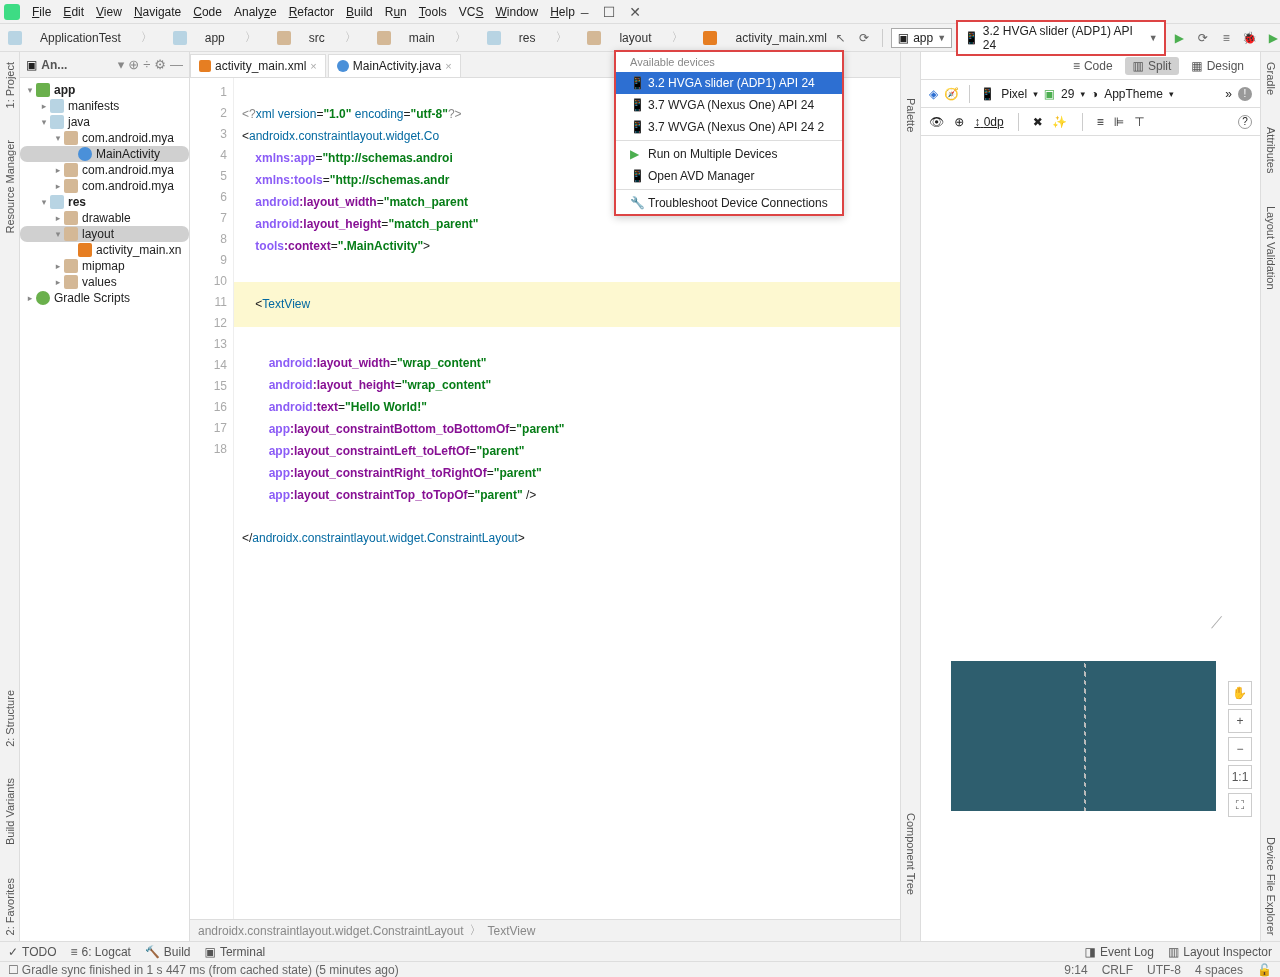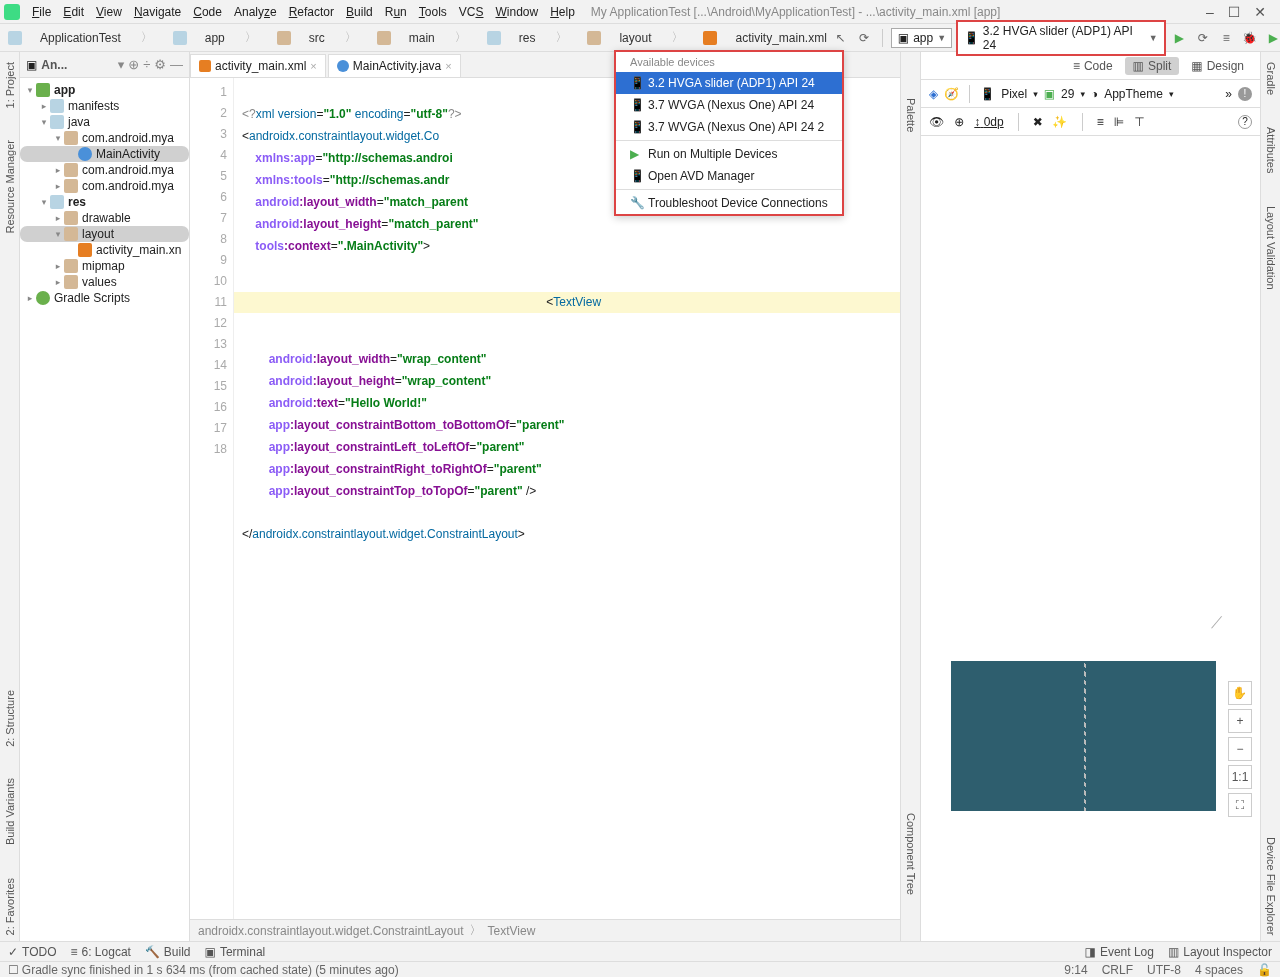--- a/index.html
+++ b/index.html
@@ -51,21 +51,21 @@
 .ftab .ico.j { background:#4a90d9; border-radius:50%; }
 .ftab .cx { color:#aaa; font-size:11px; }
 .codewrap { flex:1; display:flex; overflow:hidden; }
 .gutter { width:44px; background:#fff; border-right:1px solid #eee; text-align:right; padding:4px 6px 4px 0; color:#aaa; font-family:Consolas,monospace; font-size:13px; line-height:21px; }
 .code { flex:1; padding:4px 8px; font-family:Consolas,monospace; font-size:13px; line-height:21px; white-space:pre; overflow:hidden; }
 .code .tag { color:#0369a1; }
 .code .attr { color:#871094; font-weight:bold; }
 .code .ns { color:#8b5cf6; font-weight:bold; }
 .code .str { color:#067d17; font-weight:bold; }
 .code .pi { color:#888; }
-.hl-line { background:#fdf8d0; display:block; margin:14px -8px; padding:0 8px;text-align:center; }
+.hl-line { background:#fdf8d0; display:block; margin:4px -8px; padding:12px 8px; }
 .crumbbar { height:22px; background:#f2f2f2; border-top:1px solid #ddd; display:flex; align-items:center; padding:0 8px; color:#888; gap:6px; }
 .designbar { height:28px; border-bottom:1px solid #ddd; display:flex; align-items:center; padding:0 8px; gap:4px; background:#fff; }
 .dbtn { padding:2px 8px; display:flex; align-items:center; gap:4px; color:#555; cursor:default; }
 .dbtn.active { background:#d0d0d0; border-radius:3px; }
 .dbtn .ic { font-size:12px; }
 .sep-v { width:1px; height:18px; background:#ccc; margin:0 4px; }
 .toolbar2 { height:28px; border-bottom:1px solid #ddd; display:flex; align-items:center; padding:0 8px; gap:6px; background:#fff; }
 .toolbar3 { height:28px; border-bottom:1px solid #ddd; display:flex; align-items:center; padding:0 8px; gap:10px; background:#fff; }
 .design-area { flex:1; background:#fff; position:relative; overflow:hidden; }
 .canvas { position:absolute; left:30px; top:20px; width:265px; height:460px; border:1px solid #ccc; background:#fff; }
@@ -104,21 +104,20 @@
   <span class="mitem"><u>N</u>avigate</span>
   <span class="mitem"><u>C</u>ode</span>
   <span class="mitem">Analy<u>z</u>e</span>
   <span class="mitem"><u>R</u>efactor</span>
   <span class="mitem"><u>B</u>uild</span>
   <span class="mitem">R<u>u</u>n</span>
   <span class="mitem"><u>T</u>ools</span>
   <span class="mitem">VC<u>S</u></span>
   <span class="mitem"><u>W</u>indow</span>
   <span class="mitem"><u>H</u>elp</span>
-  <span class="title">My ApplicationTest [...\Android\MyApplicationTest] - ...\activity_main.xml [app]</span>
   <div class="winctrl">
     <span>–</span>
     <span>☐</span>
     <span>✕</span>
   </div>
 </div>
 
 <div class="navbar">
   <div class="crumb">
     <span class="ico"></span>
@@ -459,21 +458,21 @@
       <span>Event Log</span>
     </span>
   <span class="bbtn">
       <span>▥</span>
       <span>Layout Inspector</span>
     </span>
 </div>
 
 <div class="statusbar">
   <span>☐</span>&nbsp;
-  <span>Gradle sync finished in 1 s 634 ms (from cached state) (5 minutes ago)</span>
+  <span>Gradle sync finished in 1 s 447 ms (from cached state) (5 minutes ago)</span>
   <div class="right">
     <span>9:14</span>
     <span>CRLF</span>
     <span>UTF-8</span>
     <span>4 spaces</span>
     <span>🔓</span>
   </div>
 </div>
 
 </body></html>

